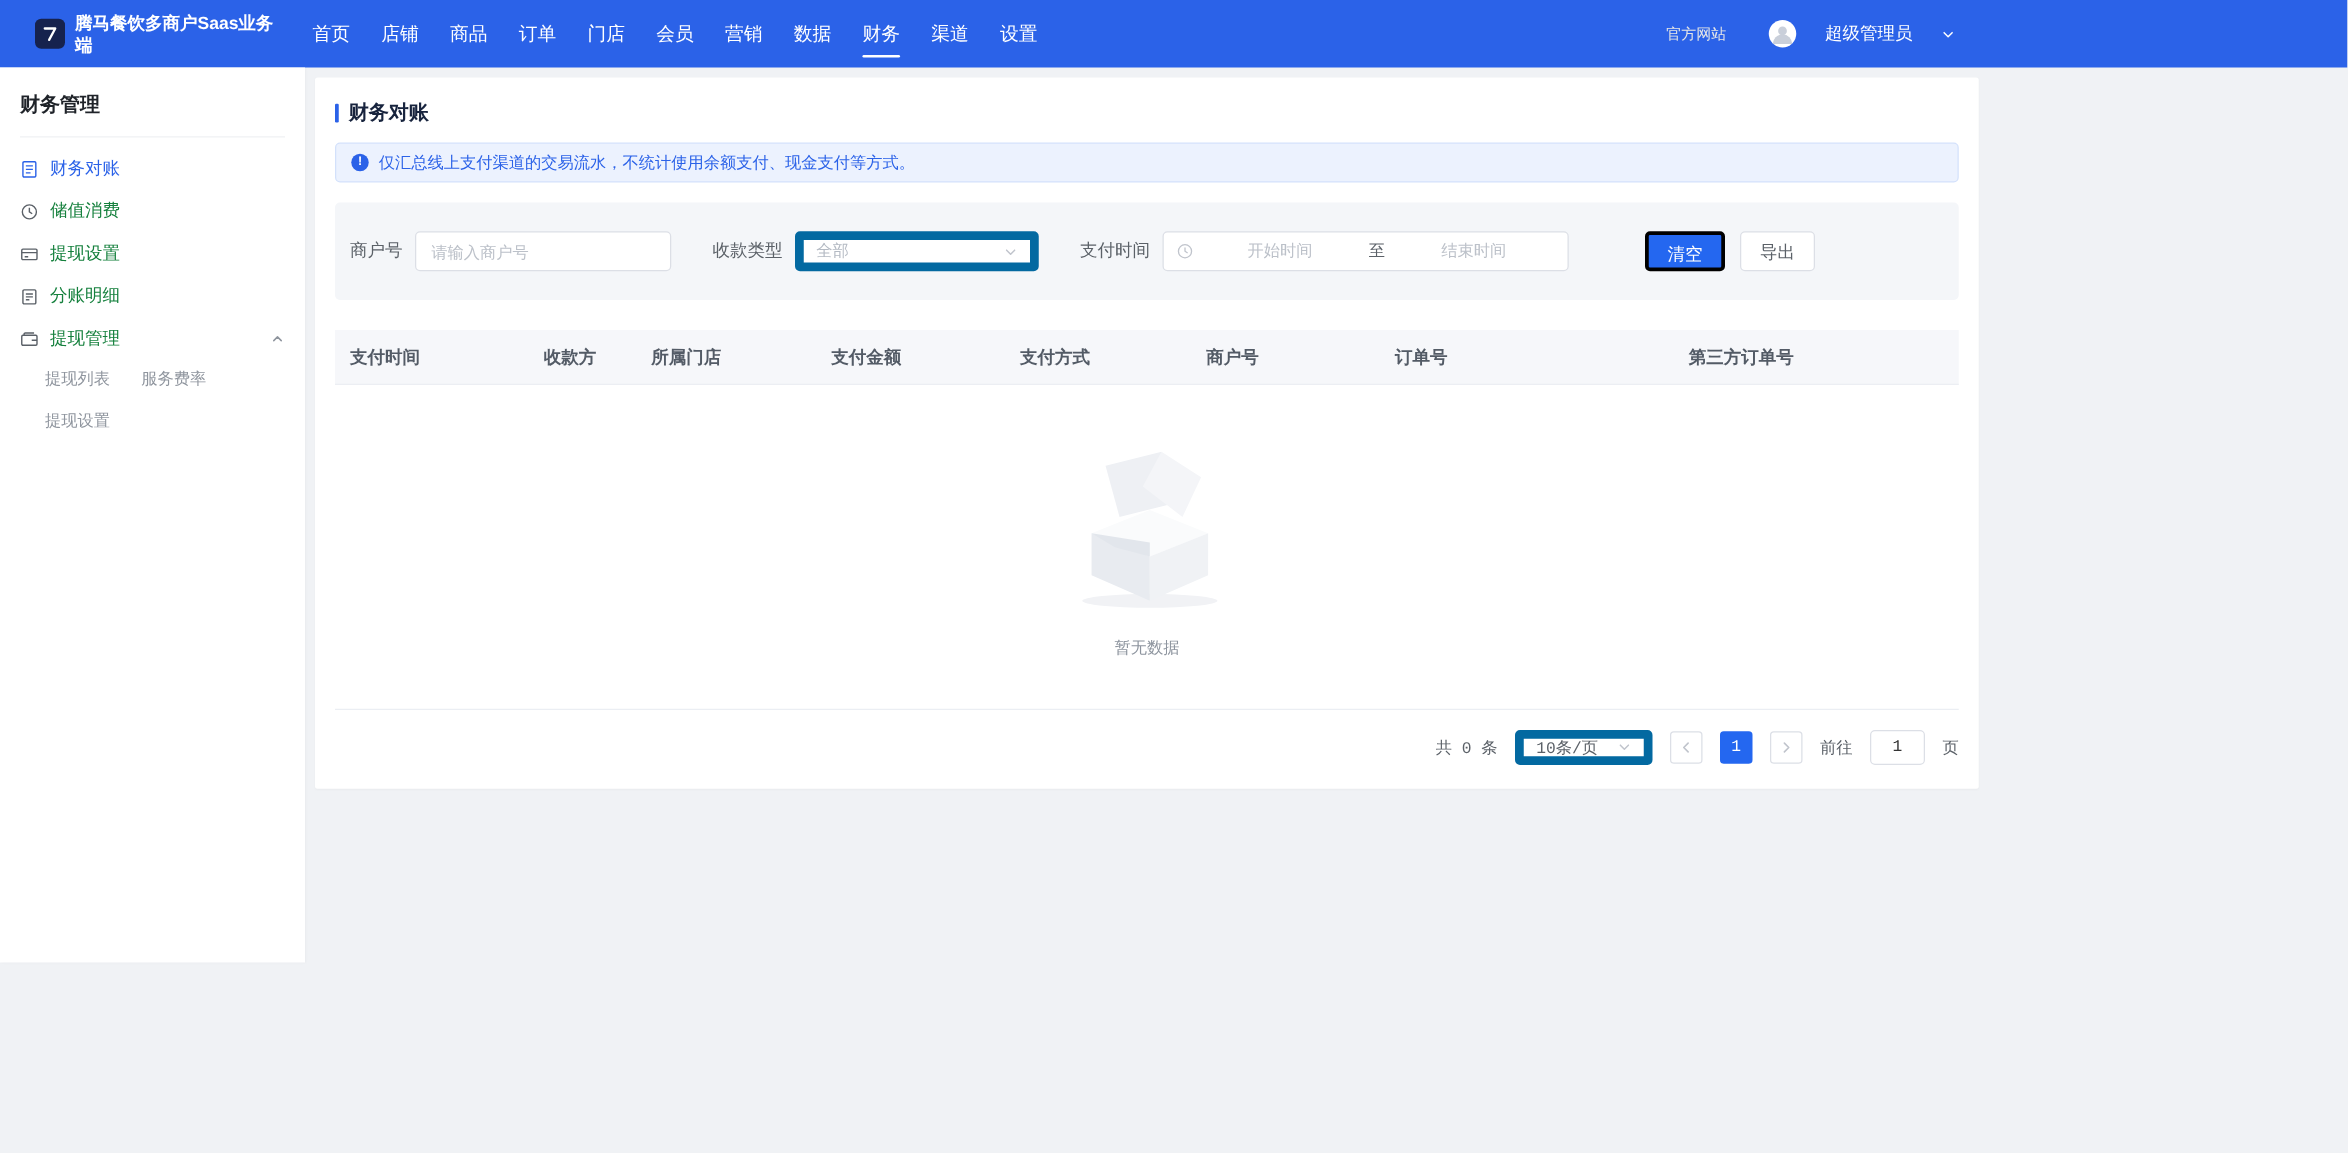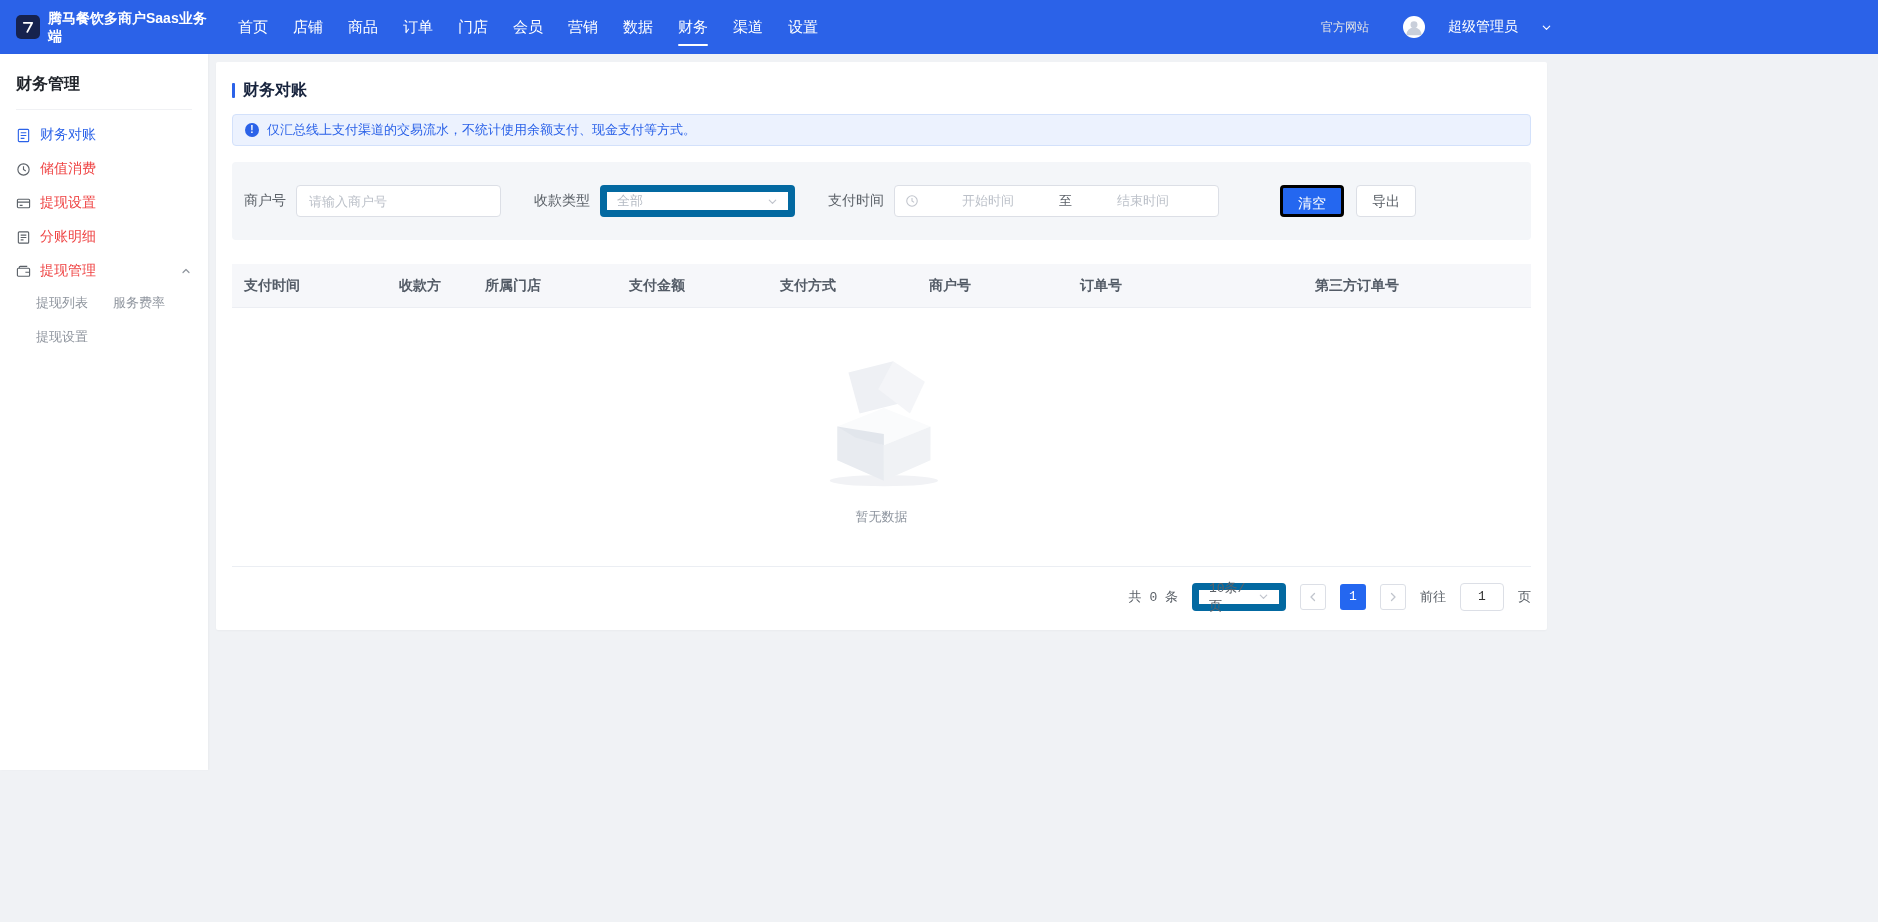--- a/index.html
+++ b/index.html
@@ -1,38 +1,38 @@
 <!DOCTYPE html>
 <html><head>
 <meta charset="utf-8">
 <style>
   html,body{margin:0;padding:0;width:1878px;height:922px;background:#f0f2f5;overflow:hidden;
     font-family:"Liberation Sans","DejaVu Sans",sans-serif;-webkit-font-smoothing:antialiased;}
   *{box-sizing:border-box;}
 
   
   .navbar{height:54px;background:#2b62e8;width:100%;}
-  .nav-inner{width:1568px;height:100%;display:flex;align-items:center;padding:0 16px;}
+  .nav-inner{width:1568px;height:100%;display:flex;align-items:center;padding:0 16px;margin-left:12px;}
   .brand{display:flex;align-items:center;gap:8px;width:192px;flex:none;color:#fff;}
   .logo{width:24px;height:24px;border-radius:5px;background:#16224e;display:flex;align-items:center;justify-content:center;flex:none;}
   .brand-title{font-size:14px;font-weight:700;line-height:1.3;}
   .topmenu{display:flex;align-items:center;gap:25px;margin-left:30px;height:100%;}
   .nav-item{position:relative;color:#fff;font-size:15px;cursor:pointer;white-space:nowrap;text-decoration:none;height:100%;display:flex;align-items:center;}
   .nav-item.active::after{content:"";position:absolute;left:50%;transform:translateX(-50%);bottom:8px;width:30px;height:2px;background:#fff;border-radius:1px;}
   .nav-right{margin-left:auto;display:flex;align-items:center;gap:34px;color:#fff;}
   .site-link{color:#e5e5e5;font-size:12px;cursor:pointer;text-decoration:none;}
   .user{display:flex;align-items:center;gap:23px;cursor:pointer;font-size:14px;}
   .avatar{width:22px;height:22px;border-radius:50%;background:#fff;overflow:hidden;position:relative;flex:none;}
 
   
   .app-body{display:flex;height:716px;width:100%;}
-  .sidebar{width:208px;flex:none;background:#fff;box-shadow:1px 0 2px rgba(0,0,0,.03);}
+  .sidebar{width:244px;flex:none;background:#fff;box-shadow:1px 0 2px rgba(0,0,0,.03);}
   .sidebar-title{margin:0 16px;padding:20px 0 14px;font-size:16px;font-weight:700;color:#1f2329;border-bottom:1px solid #f0f1f4;}
   .menu{padding-top:8px;}
-  .menu-item{height:34px;display:flex;align-items:center;gap:9px;padding:0 16px;font-size:14px;color:#ef4444;cursor:pointer;}
+  .menu-item{height:34px;display:flex;align-items:center;gap:9px;padding:0 16px;font-size:14px;color:#15803d;cursor:pointer;}
   .menu-item .mi{display:flex;align-items:center;color:#5b6168;}
   .menu-item.active{color:#2b62e8;}
   .menu-item.active .mi{color:#2b62e8;}
   .menu-item .chev{margin-left:auto;display:flex;align-items:center;}
   .submenu{padding:6px 0 10px 36px;display:grid;grid-template-columns:77px 77px;row-gap:16px;}
   .submenu a{font-size:13px;color:#8f959e;cursor:pointer;text-decoration:none;}
 
   .main{flex:1;padding:8px 0 0 8px;}
   .card{width:1331px;background:#fff;border-radius:2px;padding:18px 16px 4px;box-shadow:0 1px 2px rgba(0,0,0,.03);}
 
@@ -61,21 +61,21 @@
 
   .thead{height:44px;background:#f6f7fa;border-bottom:1px solid #ecEEf3;display:flex;align-items:center;overflow:hidden;width:1299px;}
   .th{flex:none;padding-left:12px;font-size:14px;font-weight:600;color:#535b66;white-space:nowrap;}
   .c0{width:155px}.c1{width:86px}.c2{width:144px}.c3{width:151px}.c4{width:149px}
   .c5{width:151px}.c6{width:235px}.c7{width:219px}.c8{width:120px}
 
   .empty{text-align:center;padding:44px 0 40px;}
   .empty-text{margin-top:14px;font-size:13px;color:#8d949e;}
 
   .card-footer{border-top:1px solid #ebeef3;height:60px;display:flex;align-items:center;justify-content:flex-end;gap:14px;font-size:13px;color:#5b6168;font-family:Liberation Mono, monospace;}
-  .f-select.small{width:94px;height:28px;}
+  .f-select.small{width:110px;height:28px;}
   .f-select.small .psel{font-size:13px;color:#5b6168;}
   .pager-btn{width:26px;height:26px;border:1px solid #dcdfe6;background:#fff;border-radius:3px;display:flex;align-items:center;justify-content:center;cursor:pointer;padding:0;}
   .page-num{width:26px;height:26px;border:none;border-radius:3px;background:#2467f0;color:#fff;font-size:13px;cursor:pointer;display:flex;align-items:center;justify-content:center;font-family:inherit;}
   .goto-input{width:44px;height:28px;border:1px solid #dcdfe6;border-radius:4px;text-align:center;font-size:13px;color:#333;outline:none;font-family:inherit;background:#fff;}
 </style>
 </head>
 <body>
 
 <header class="navbar">
   <div class="nav-inner">

